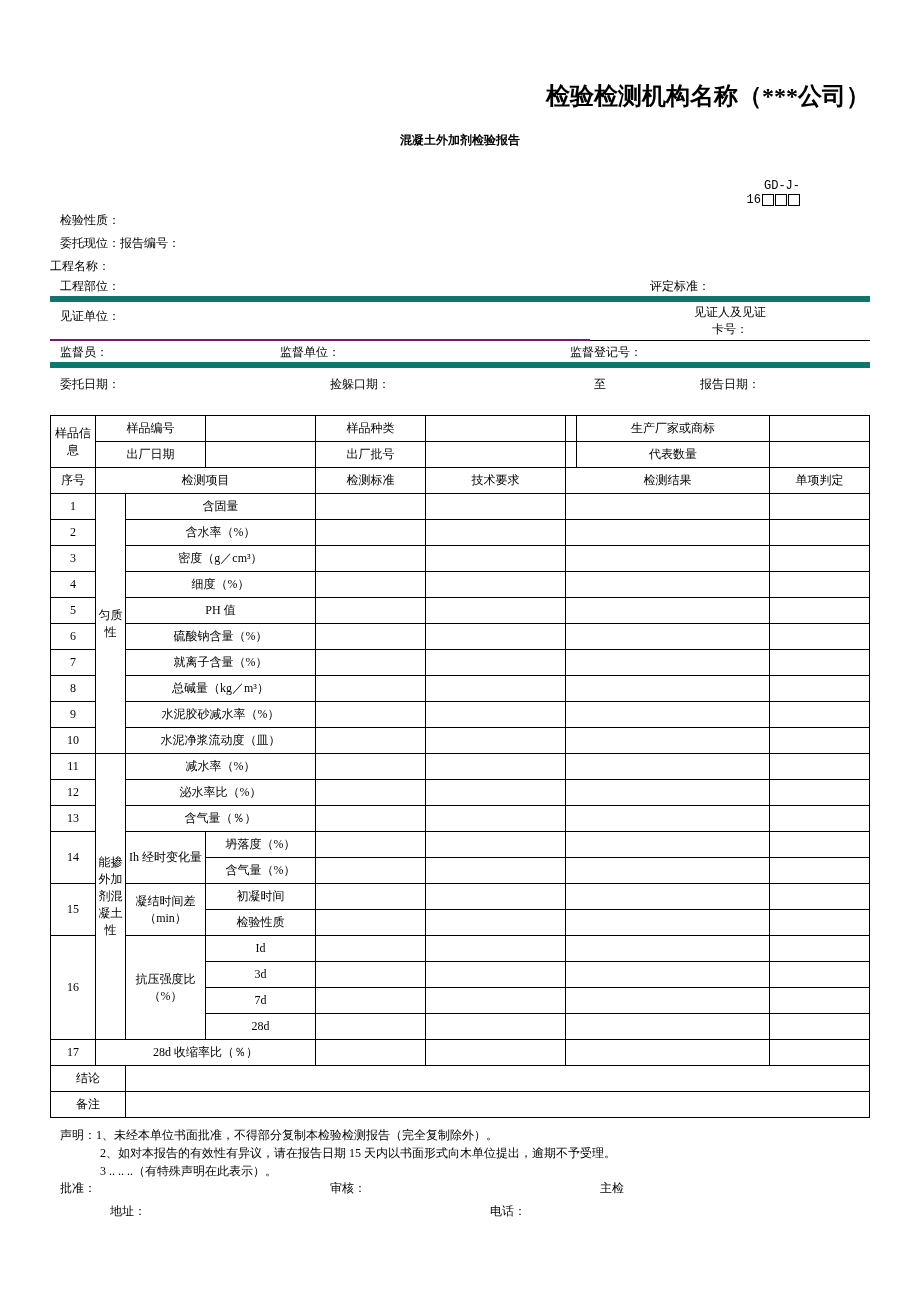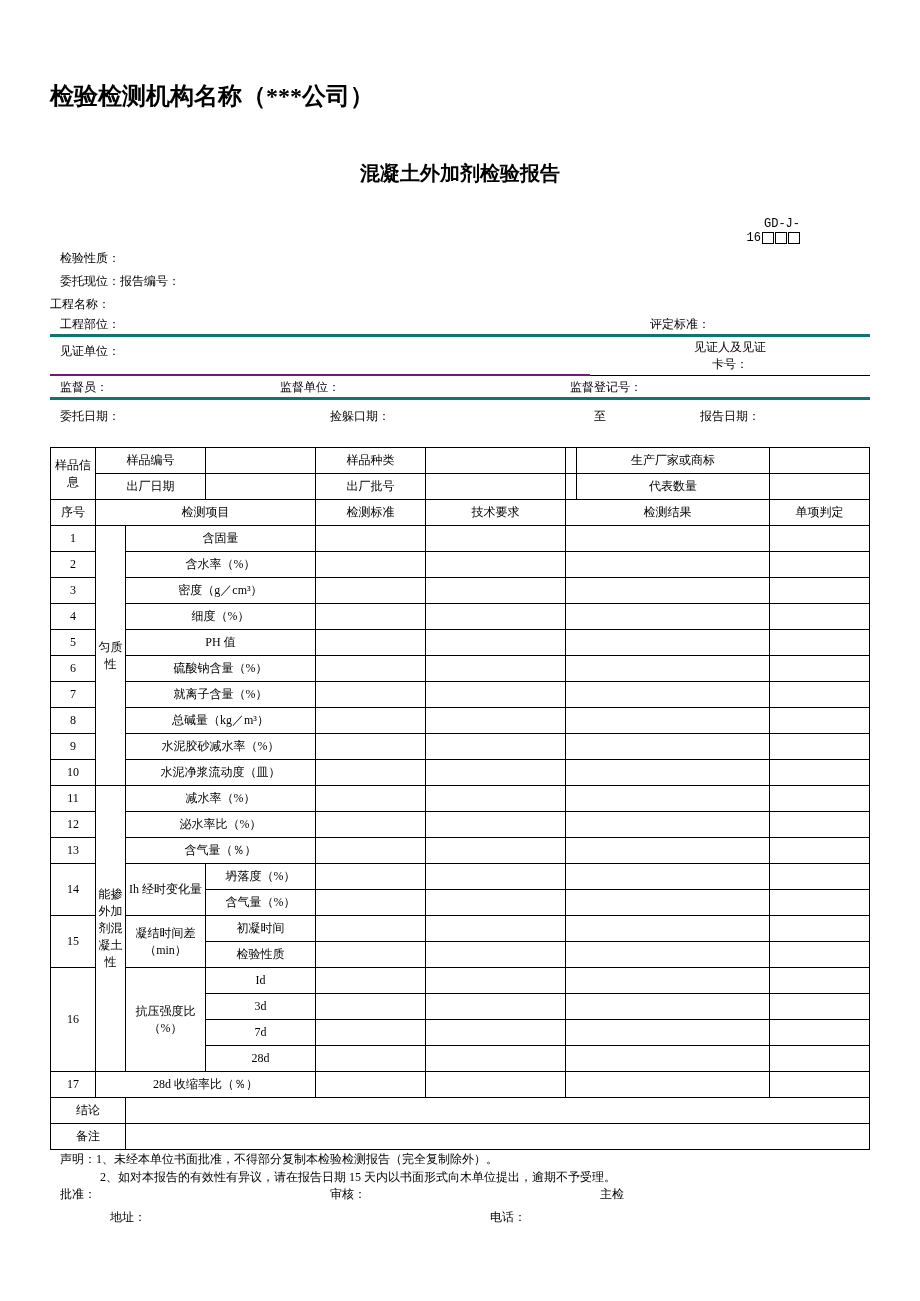--- a/index.html
+++ b/index.html
@@ -4,38 +4,38 @@
   <style>
     * { margin: 0; padding: 0; box-sizing: border-box; }
     body {
       font-family: "SimSun", "宋体", serif;
       font-size: 12px;
       background: #fff;
       color: #000;
       width: 920px;
       padding: 80px 50px 40px 50px;
     }
-    .title { text-align: left; font-size: 24px; font-weight: bold; margin-bottom: 48px; }
-    .subtitle { text-align: center; font-size: 20px; font-weight: bold; margin-bottom: 30px; }
+    .title { text-align: right; font-size: 24px; font-weight: bold; margin-bottom: 20px; }
+    .subtitle { text-align: center; font-size: 12px; font-weight: bold; margin-bottom: 30px; }
     .code-box { text-align: right; margin-bottom: 5px; padding-right: 70px; font-family: Liberation Mono, monospace; }
     .code-box .line2 { display: inline-block; }
     .sq { display: inline-block; width: 12px; height: 12px; border: 1px solid #000; margin-left: 1px; vertical-align: middle; }
     .meta-row { margin-bottom: 6px; font-size: 12px; }
     .meta-row.indent { padding-left: 10px; }
     .underline-row {
-      display: flex; border-bottom: 3px solid #0f766e; padding: 3px 0 1px 0;
+      display: flex; border-bottom: 6px solid #0f766e; padding: 3px 0 1px 0;
       font-size: 12px; margin-bottom: 0;
     }
     .underline-row .label { flex-shrink: 0; }
     .underline-row .gap { flex: 1; }
     .underline-row .mid { flex-shrink: 0; }
     .underline-row .right-label { flex-shrink: 0; }
     table { border-collapse: collapse; width: 100%; margin-top: 18px; }
     td { border: 1px solid #000; text-align: center; vertical-align: middle; font-size: 12px; padding: 4px 2px; height: 26px; }
-    .footer-notes { font-size: 12px; line-height: 1.5; }
+    .footer-notes { margin-top: 8px; font-size: 12px; line-height: 1.5; }
     .footer-notes .n1 { padding-left: 10px; }
     .footer-notes .n2 { padding-left: 50px; }
     .sig-row { display: flex; font-size: 12px; }
     .sig-row > div { flex: 1; }
     .sig-row .s1 { padding-left: 10px; }
     .sig-row .s2 { padding-left: 0; }
     .sig-row .s3 { padding-left: 0; }
     .addr-row { display: flex; margin-top: 6px; font-size: 12px; }
     .addr-row .a1 { flex: 1; padding-left: 60px; }
     .addr-row .a2 { flex: 1; }
@@ -302,20 +302,21 @@
   <tr>
         <td colspan="2">备注</td>
         <td colspan="7" style="height:18px;"></td>
       </tr>
 </tbody>
   </table>
 
 <div class="footer-notes">
   <div class="n1">声明：1、未经本单位书面批准，不得部分复制本检验检测报告（完全复制除外）。</div>
   <div class="n2">2、如对本报告的有效性有异议，请在报告日期 15 天内以书面形式向木单位提出，逾期不予受理。</div>
+  <div class="n2">3 .. .. ..（有特殊声明在此表示）。</div>
 </div>
 
 <div class="sig-row">
   <div class="s1">批准：</div>
   <div class="s2">审核：</div>
   <div class="s3">主检</div>
 </div>
 
 <div class="addr-row">
   <div class="a1">地址：</div>

